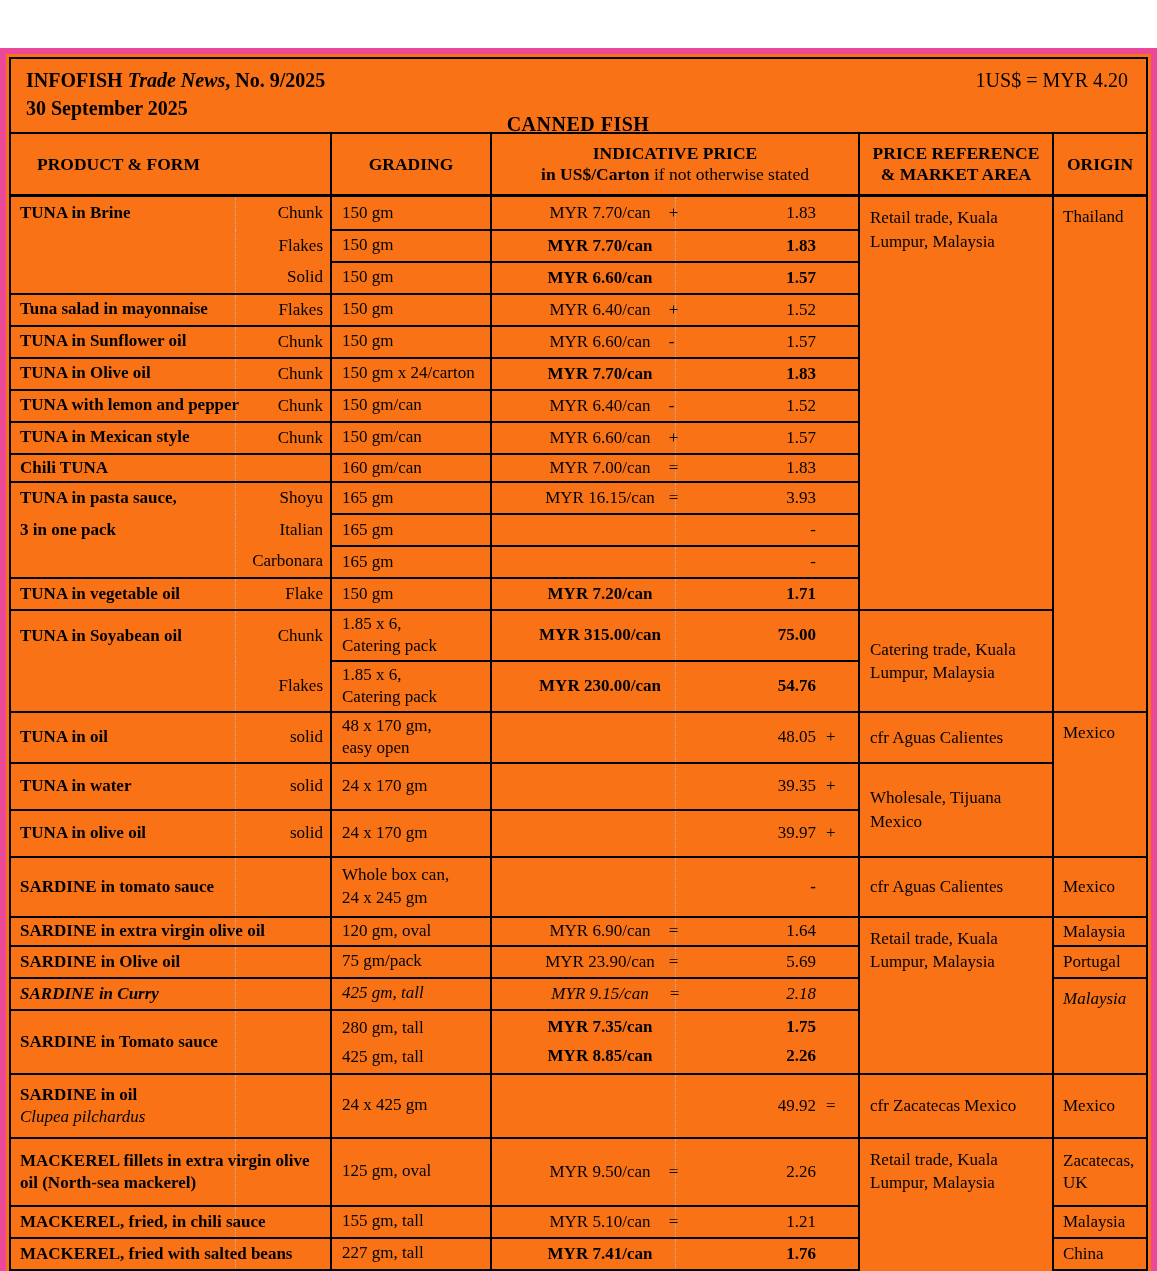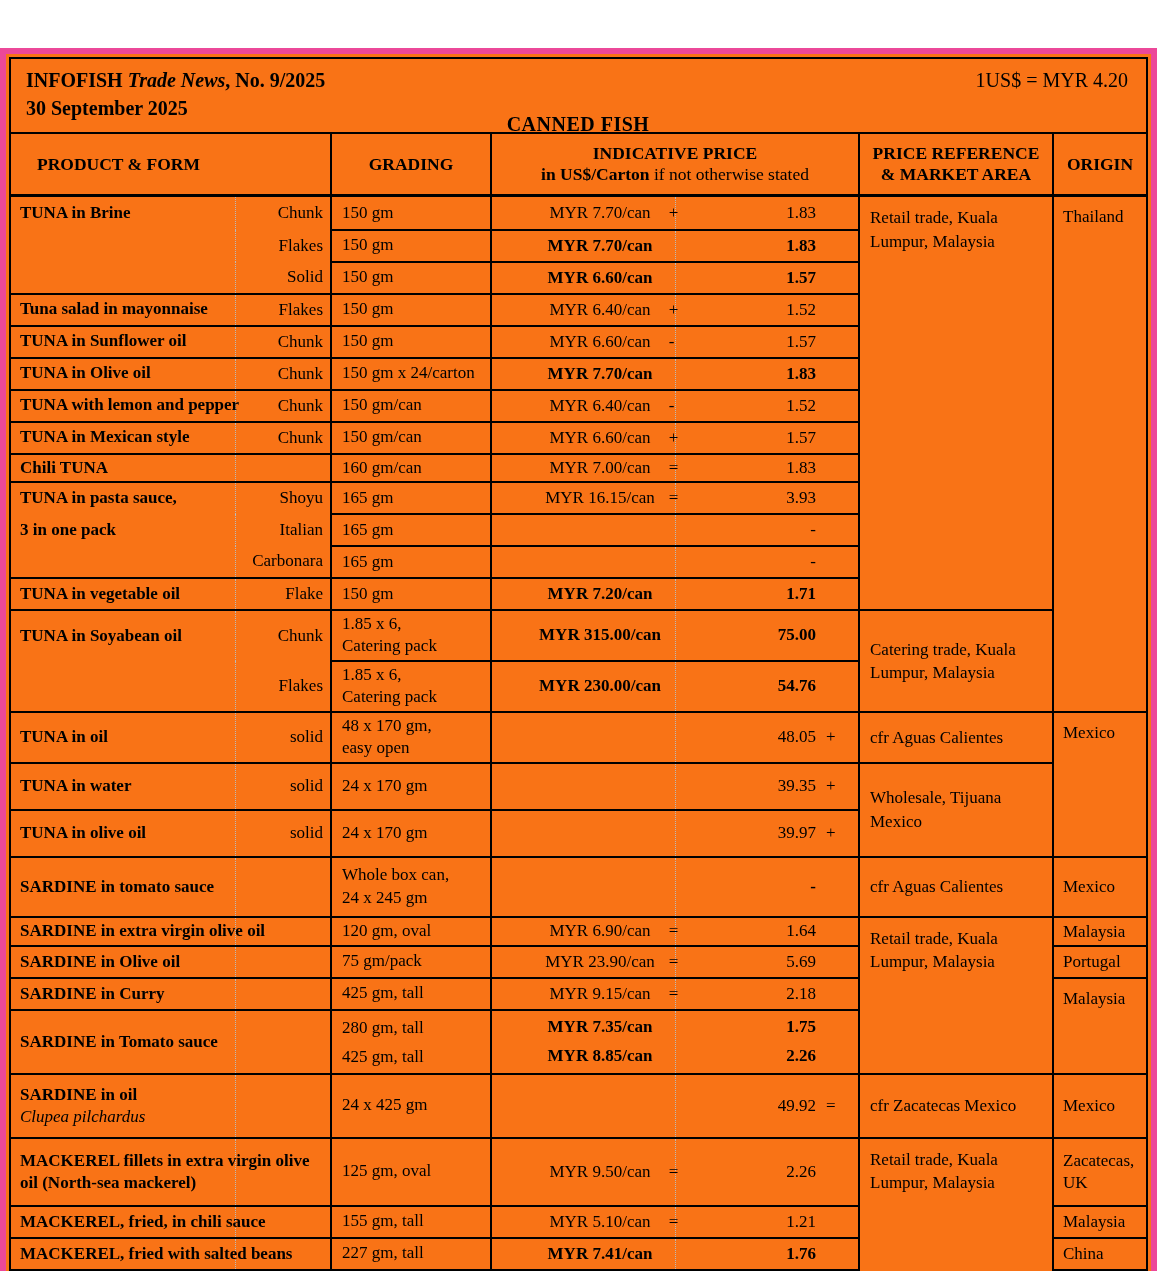--- a/index.html
+++ b/index.html
@@ -474,21 +474,21 @@
             </td>
             <td class="price">
               <div class="price-row">
                 <span class="myr">MYR 23.90/can<span class="msym">=</span></span>
                 <span class="usd">5.69</span>
                 <span class="usym"></span>
               </div>
             </td>
             <td class="origin" rowspan="1">Portugal</td>
           </tr>
-          <tr style="height: 32px;">
+          <tr style="height: 32px; font-style: italic;">
             <td class="prod">
               <div class="prod-line">
                 <span class="pname">SARDINE in Curry</span>
                 <span class="pform"></span>
               </div>
             </td>
             <td class="grading">
               <div>425 gm, tall</div>
             </td>
             <td class="price">

